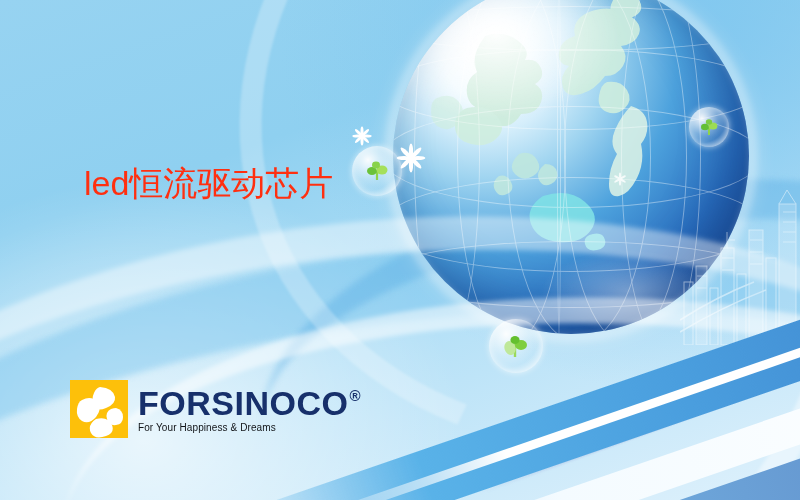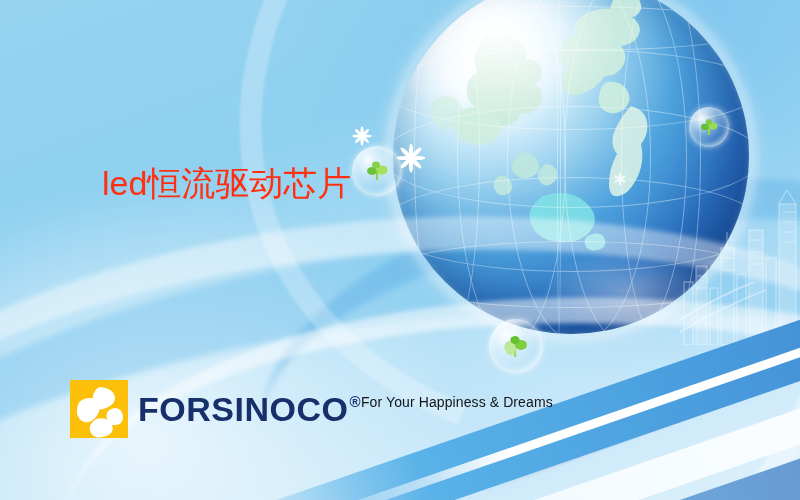--- a/index.html
+++ b/index.html
@@ -208,21 +208,21 @@
   }
   .rb6 {
     left: 560px; top: 438px; width: 420px; height: 10px;
     transform: rotate(-20deg);
     background: linear-gradient(90deg, rgba(255,255,255,0), rgba(255,255,255,.9));
   }
 
   
   .headline {
     position: absolute;
-    left: 102px; top: 166px;
+    left: 84px; top: 166px;
     color: #ff2f10;
     font-size: 34px;
     font-weight: 400;
     line-height: 1.0;
     letter-spacing: 0px;
     white-space: nowrap;
   }
   .headline-2 {
     position: absolute;
     left: 96px; top: 232px;
@@ -242,32 +242,32 @@
     gap: 10px;
   }
   .logo-mark {
     width: 58px; height: 58px;
     background: #fdc00a;
     display: block;
     position: relative;
     flex: none;
   }
   .logo-mark svg { position: absolute; inset: 0; width: 100%; height: 100%; }
-  .logo-text { display: flex; flex-direction: row; line-height: 1; }
+  .logo-text { display: flex; flex-direction: column; line-height: 1; }
   .logo-word {
     font-size: 34px;
     font-weight: bold;
     color: #17306b;
     letter-spacing: 0.5px;
     display: flex;
     align-items: flex-start;
   }
   .logo-reg { font-size: 15px; margin-left: 1px; margin-top: 2px; font-weight: bold; }
   .logo-tag {
-    font-size: 14px;
+    font-size: 10px;
     color: #111418;
     margin-top: 3px;
     letter-spacing: .1px;
   }
 </style>
 </head>
 <body>
 
 <div id="canvas">
 

